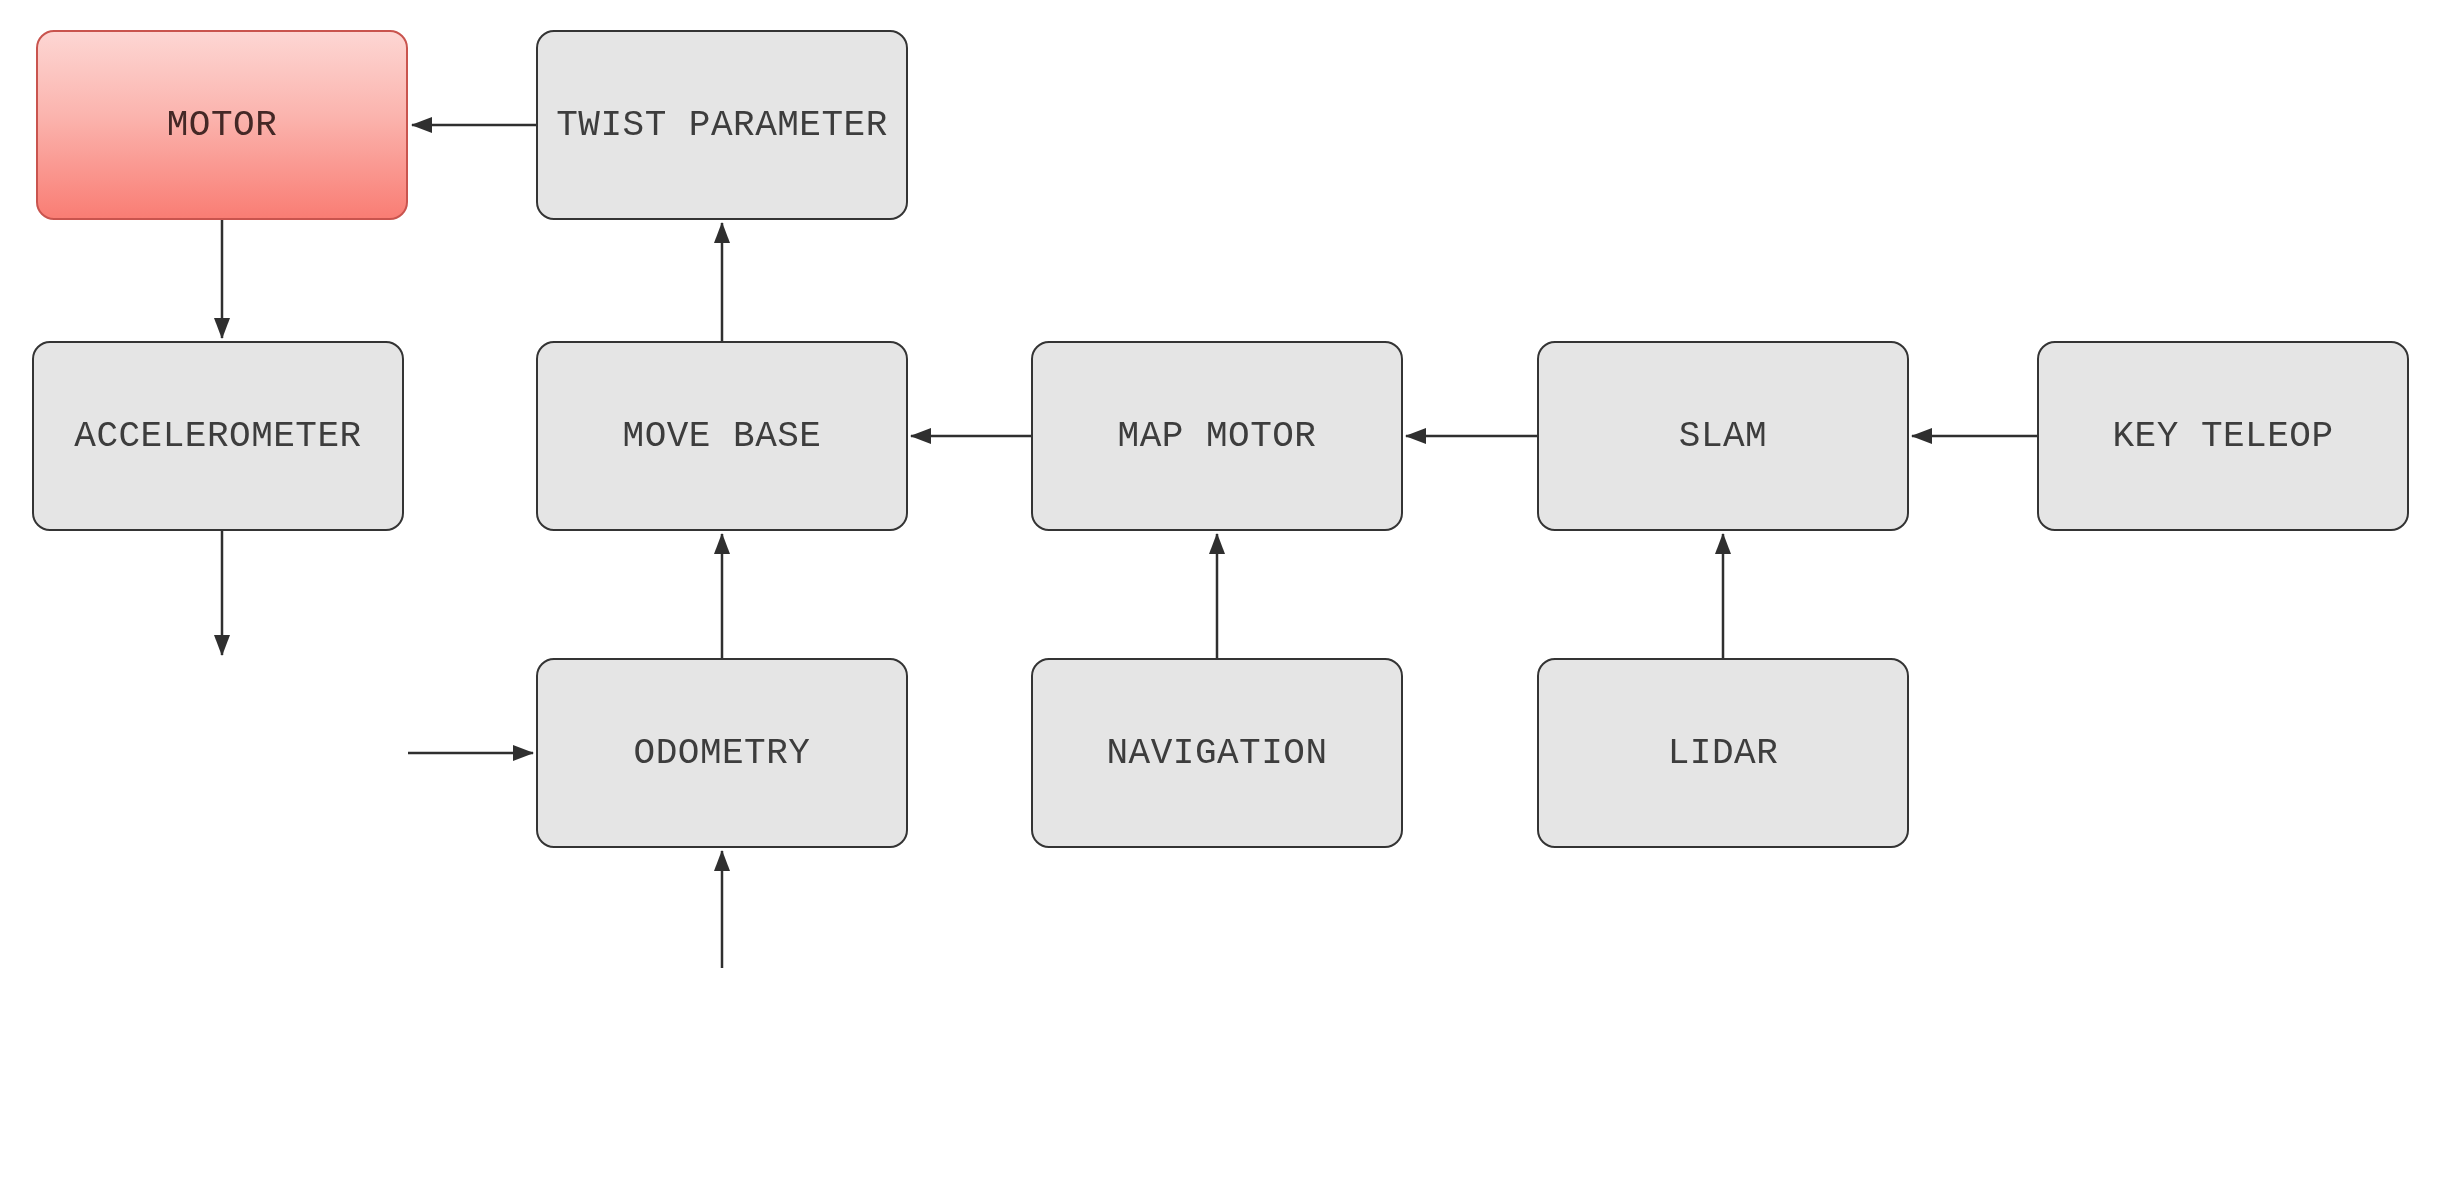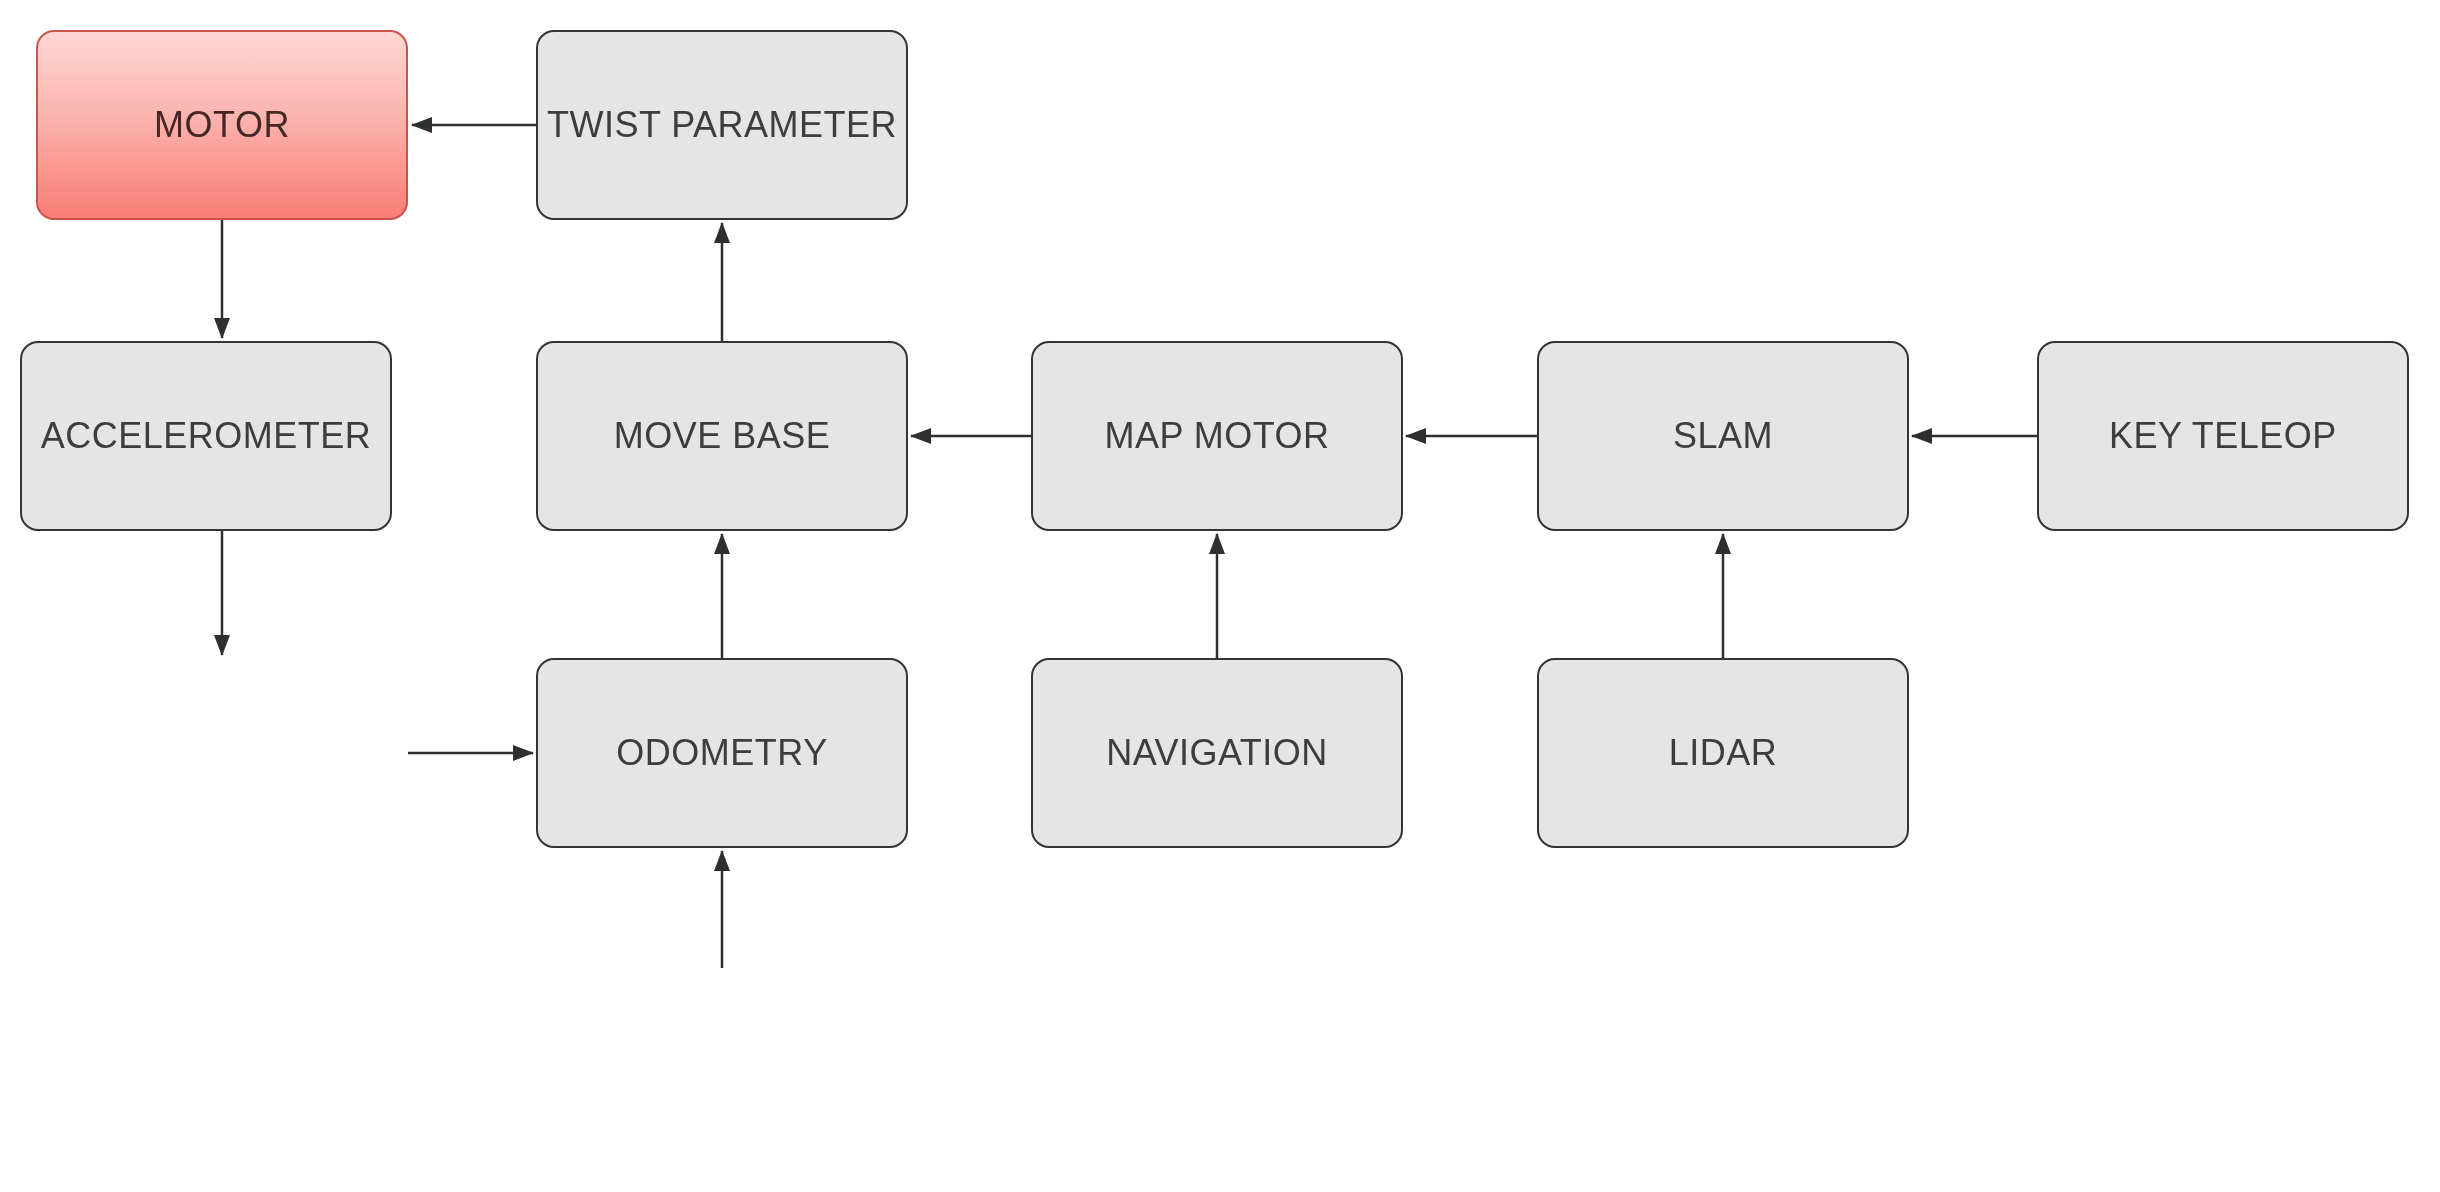--- a/index.html
+++ b/index.html
@@ -1,18 +1,18 @@
 <!DOCTYPE html>
 <html><head>
 <meta charset="utf-8">
 <style>
   html,body{margin:0;padding:0;background:#ffffff;}
   .canvas{
     position:relative;width:2440px;height:1004px;background:#ffffff;
-    font-family:Liberation Sans, sans-serif;overflow:hidden;
+    font-family:Liberation Mono, monospace;overflow:hidden;
   }
   .edges{position:absolute;left:0;top:0;width:2440px;height:1192px;}
   .node{
     position:absolute;width:372px;height:190px;box-sizing:border-box;
     background:#e5e5e5;border:2.5px solid #343434;border-radius:18px;
     display:flex;align-items:center;justify-content:center;
   }
   .node .label{
     font-size:36px;color:#3d3d3d;letter-spacing:0.5px;white-space:nowrap;
   }
@@ -49,21 +49,21 @@
   </svg>
 
   <div class="node red" style="left:36px;top:30px">
     <span class="label">MOTOR</span>
   </div>
 
   <div class="node" style="left:536px;top:30px">
     <span class="label">TWIST PARAMETER</span>
   </div>
 
-  <div class="node" style="left:20px;top:341px">
+  <div class="node" style="left:32px;top:341px">
     <span class="label">ACCELEROMETER</span>
   </div>
 
   <div class="node" style="left:536px;top:341px">
     <span class="label">MOVE BASE</span>
   </div>
 
   <div class="node" style="left:1031px;top:341px">
     <span class="label">MAP MOTOR</span>
   </div>

